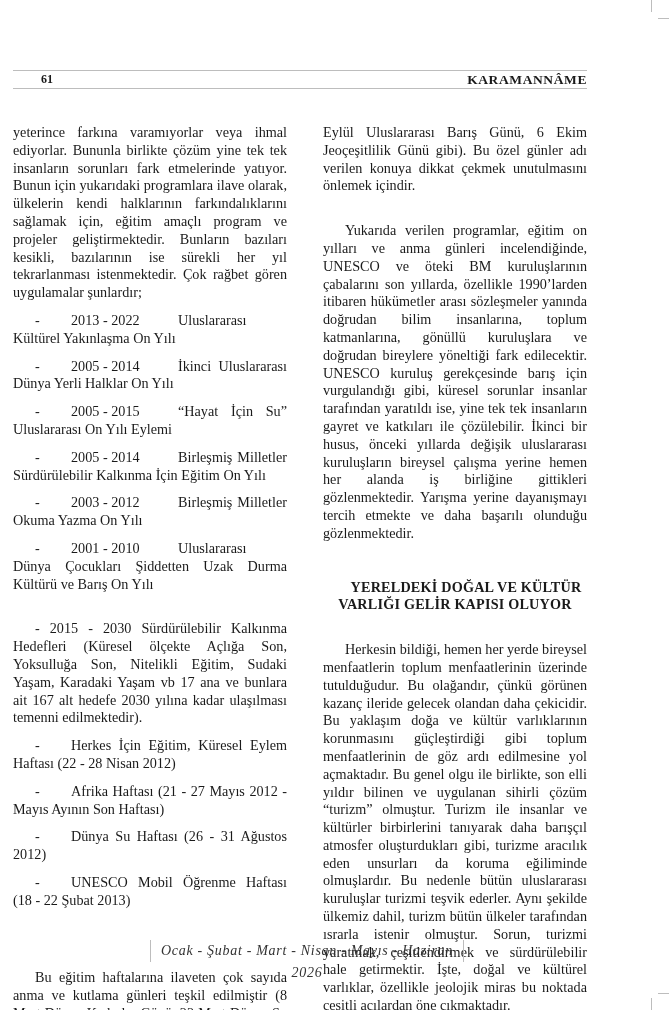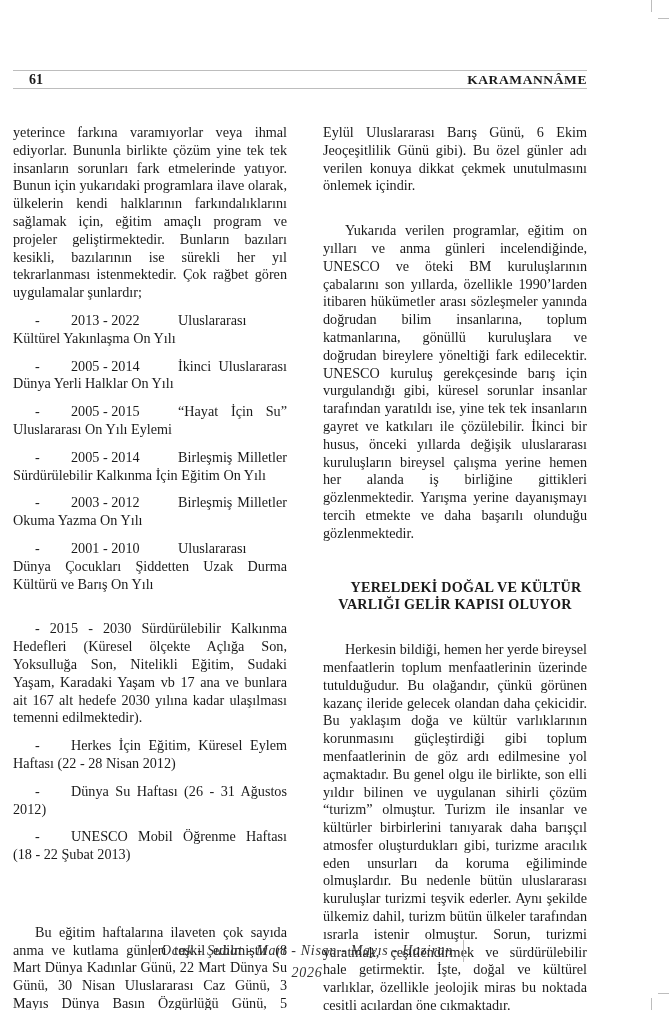--- a/index.html
+++ b/index.html
@@ -6,21 +6,21 @@
   body {
     width: 669px; height: 1010px; position: relative; overflow: hidden;
     font-family: "Liberation Serif", "DejaVu Serif", serif;
     color: #1a1a1a;
   }
   .crop { position: absolute; background: #bdbdbd; }
   .header {
     position: absolute; left: 13px; top: 70px; width: 574px; height: 17px;
     border-top: 1px solid #bdbdbd; border-bottom: 1px solid #bdbdbd;
   }
-  .header .pno { position: absolute; left: 16px; top: 0px; font-weight: bold; font-size: 14px; line-height: 17px; }
+  .header .pno { position: absolute; left: 28px; top: 0px; font-weight: bold; font-size: 12px; line-height: 17px; }
   .header .jt { position: absolute; right: 0px; top: 0px; font-weight: bold; font-size: 13.5px; line-height: 17px; letter-spacing: 0.6px; }
   .col { position: absolute; top: 124px; font-size: 14.2px; line-height: 17.8px; text-align: justify; }
   .col.left { left: 13px; width: 274px; }
   .col.right { left: 323px; width: 264px; }
   p { margin: 0 0 10px 0; }
   p.ind { text-indent: 22px; margin-top: 27px; }
   .item { margin: 0 0 10px 0; text-indent: 22px; }
   .item .dash { display: inline-block; width: 36px; text-indent: 0; }
   .item .yr { display: inline-block; width: 107px; text-indent: 0; }
   .gap { height: 23px; }
@@ -69,20 +69,23 @@
   <div class="item">
     <span class="dash">-</span><span class="yr">2001 - 2010</span><span>Uluslararası Dünya Çocukları Şiddetten Uzak Durma Kültürü ve Barış On Yılı</span>
   </div>
 
   <p class="ind">- 2015 - 2030 Sürdürülebilir Kalkınma Hedefleri (Küresel ölçekte Açlığa Son, Yoksulluğa Son, Nitelikli Eğitim, Sudaki Yaşam, Karadaki Yaşam vb 17 ana ve bunlara ait 167 alt hedefe 2030 yılına kadar ulaşılması temenni edilmektedir).</p>
 
   <div class="item">
     <span class="dash">-</span><span>Herkes İçin Eğitim, Küresel Eylem Haftası (22 - 28 Nisan 2012)</span>
   </div>
   <div class="item">
+    <span class="dash">-</span><span>Afrika Haftası (21 - 27 Mayıs 2012 - Mayıs Ayının Son Haftası)</span>
+  </div>
+  <div class="item">
     <span class="dash">-</span><span>Dünya Su Haftası (26 - 31 Ağustos 2012)</span>
   </div>
   <div class="item">
     <span class="dash">-</span><span>UNESCO Mobil Öğrenme Haftası (18 - 22 Şubat 2013)</span>
   </div>
 
   <div class="gap"></div>
   <p class="ind">Bu eğitim haftalarına ilaveten çok sayıda anma ve kutlama günleri teşkil edilmiştir (8 Mart Dünya Kadınlar Günü, 22 Mart Dünya Su Günü, 30 Nisan Uluslararası Caz Günü, 3 Mayıs Dünya Basın Özgürlüğü Günü, 5 Temmuz Dünya Çevre Günü, 21</p>
 </div>
 

